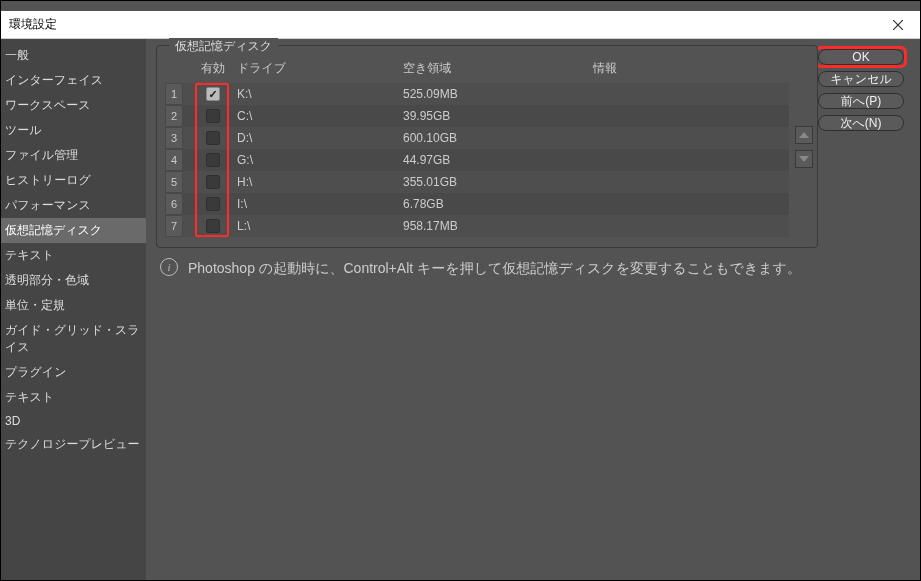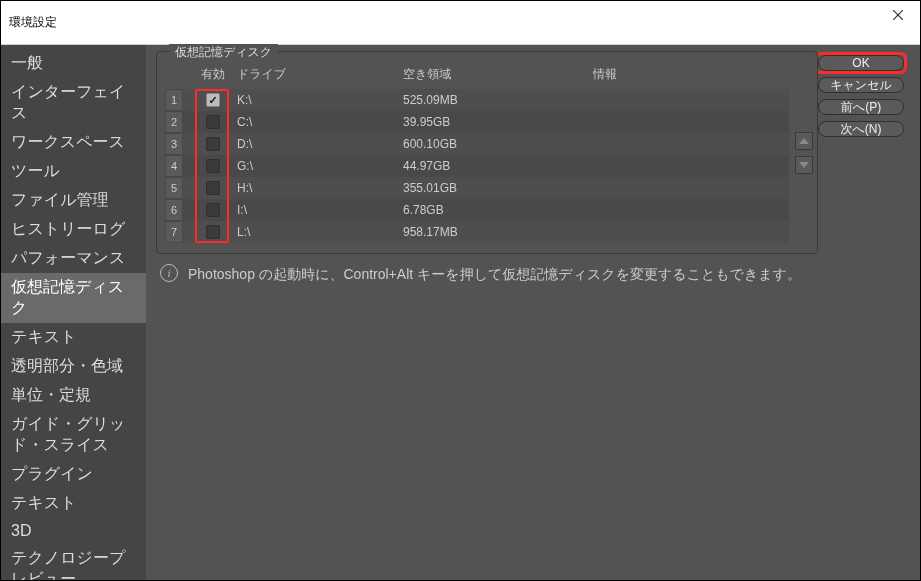--- a/index.html
+++ b/index.html
@@ -1,26 +1,26 @@
 <!DOCTYPE html>
 <html><head>
 <meta charset="utf-8">
 <style>
 * { box-sizing: border-box; margin: 0; padding: 0; font-family: "Yu Gothic", "Meiryo", sans-serif; }
 body { background: #535353; width: 921px; height: 581px; overflow: hidden; border: 1px solid #000; }
 
-.titlebar { height: 44px; background: #fff; display: flex; align-items: center; padding: 0 8px; position: relative; border-bottom: 1px solid #d0d0d0; }
+.titlebar { height: 28px; background: #fff; display: flex; align-items: center; padding: 0 8px; position: relative; border-bottom: 1px solid #d0d0d0; margin-top: 10px; }
 .titlebar-text { font-size: 12px; color: #000; }
 .close-btn { position: absolute; right: 0; top: 0; width: 45px; height: 28px; display: flex; align-items: center; justify-content: center; cursor: pointer; }
 .close-btn svg { width: 10px; height: 10px; }
 
 .content { display: flex; height: calc(100% - 28px); }
 
 .sidebar { width: 145px; background: #454545; padding: 4px 0; }
-.sidebar-item { padding: 4px 10px; font-size: 16px; color: #ddd; cursor: pointer; }
+.sidebar-item { padding: 4px 4px; font-size: 12px; color: #ddd; cursor: pointer; }
 .sidebar-item.selected { background: #6a6a6a; color: #fff; }
 
 .main { flex: 1; padding: 6px 10px 10px 10px; display: flex; }
 .panel-wrap { flex: 1; }
 .panel { border: 1px solid #3a3a3a; border-radius: 4px; background: #535353; position: relative; padding: 10px 28px 10px 8px; }
 .panel-title { position: absolute; top: -8px; left: 12px; background: #535353; padding: 0 6px; font-size: 12px; color: #ddd; }
 
 .table { width: 100%; font-size: 12px; color: #ccc; }
 .thead { display: flex; padding: 4px 0 6px 0; }
 .thead .th-num { width: 28px; }

